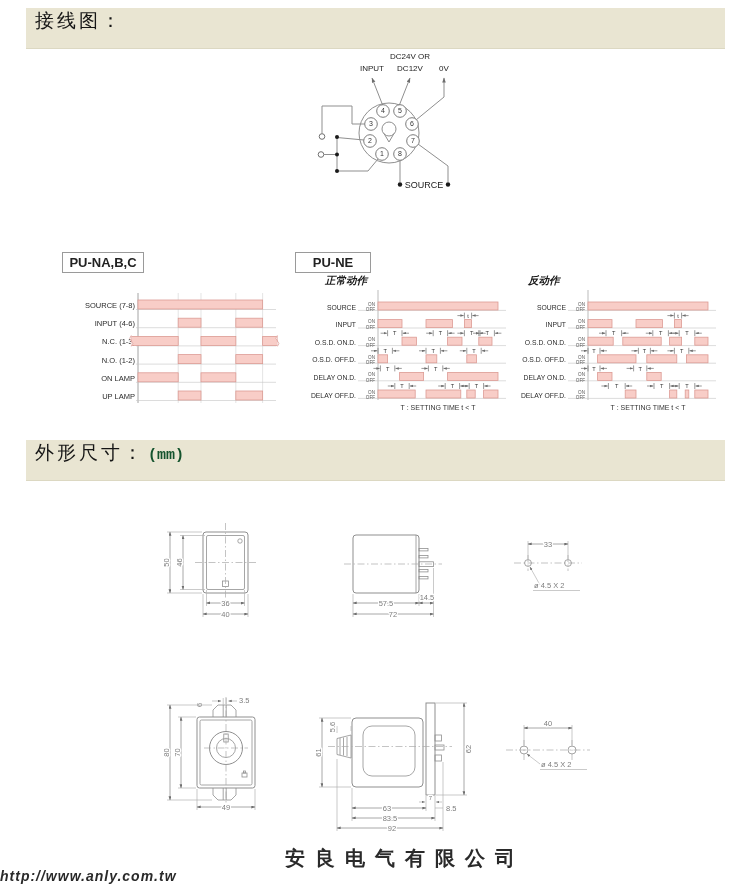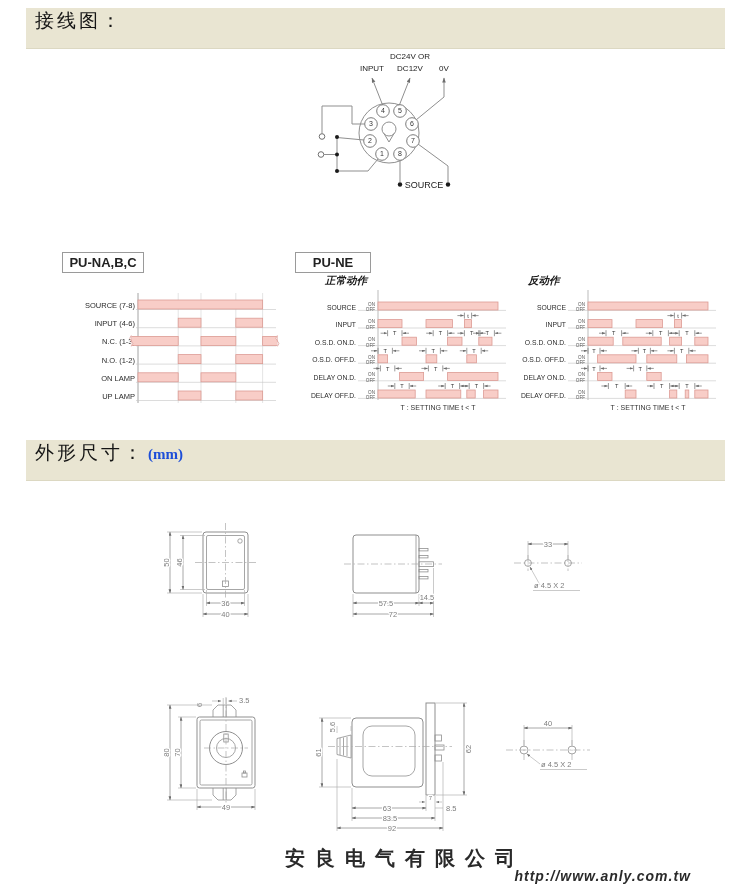--- a/index.html
+++ b/index.html
@@ -2,30 +2,30 @@
 <html><head>
 <meta charset="utf-8">
 <style>
   html,body{margin:0;padding:0;background:#fff;}
   #page{position:relative;width:750px;height:890px;background:#ffffff;overflow:hidden;
         font-family:"Liberation Sans",sans-serif;}
   .band{position:absolute;left:26px;width:699px;height:41px;background:#e9e5d2;
         border-bottom:1px solid #dcd8c2;line-height:25px;padding-left:9px;box-sizing:border-box;}
   .band-title{font-family:"Liberation Serif","DejaVu Serif",serif;font-size:19px;
         color:#151515;letter-spacing:3px;}
-  .band-unit{font-family:Liberation Serif, serif;font-size:15px;font-weight:600;
-        color:#1d4ed8;letter-spacing:0;margin-left:3px;}
+  .band-unit{font-family:Liberation Mono, monospace;font-size:15px;font-weight:600;
+        color:#14532d;letter-spacing:0;margin-left:3px;}
   .model-box{position:absolute;border:1.3px solid #9a9a9a;border-radius:0;background:#fff;
         text-align:center;font:600 13px "Liberation Sans",sans-serif;color:#222;padding:2px 0;}
   .subtitle{position:absolute;font-family:"Liberation Serif","DejaVu Serif",serif;
         font-size:16.5px;color:#1c1c1c;letter-spacing:0.5px;}
   .abs-svg{position:absolute;}
   .footer-company{position:absolute;left:0;width:750px;text-align:center;top:845px;
         font:bold 20px "Liberation Sans",sans-serif;letter-spacing:10px;color:#2a2a2a;padding-left:30px;}
-  .footer-url{position:absolute;left:0;width:691px;text-align:right;top:868px;
+  .footer-url{position:absolute;left:0;width:691px;text-align:left;top:868px;
         font:bold italic 14px "Liberation Sans",sans-serif;color:#2a2a2a;letter-spacing:1px;}
   
   svg text{font-family:"Liberation Sans",sans-serif;}
   .wl{stroke:#8f8f8f;stroke-width:1;fill:none;}
   .oc{stroke:#6f6f6f;stroke-width:1;fill:#fff;}
   .dot{fill:#1a1a1a;}
   .pin{stroke:#7c7c7c;stroke-width:1;fill:#fff;}
   .pintext{font-size:7px;fill:#333;text-anchor:middle;}
   .wtext{font-size:8px;fill:#222;text-anchor:middle;}
   .wtext-lg{font-size:9px;fill:#222;text-anchor:middle;}

